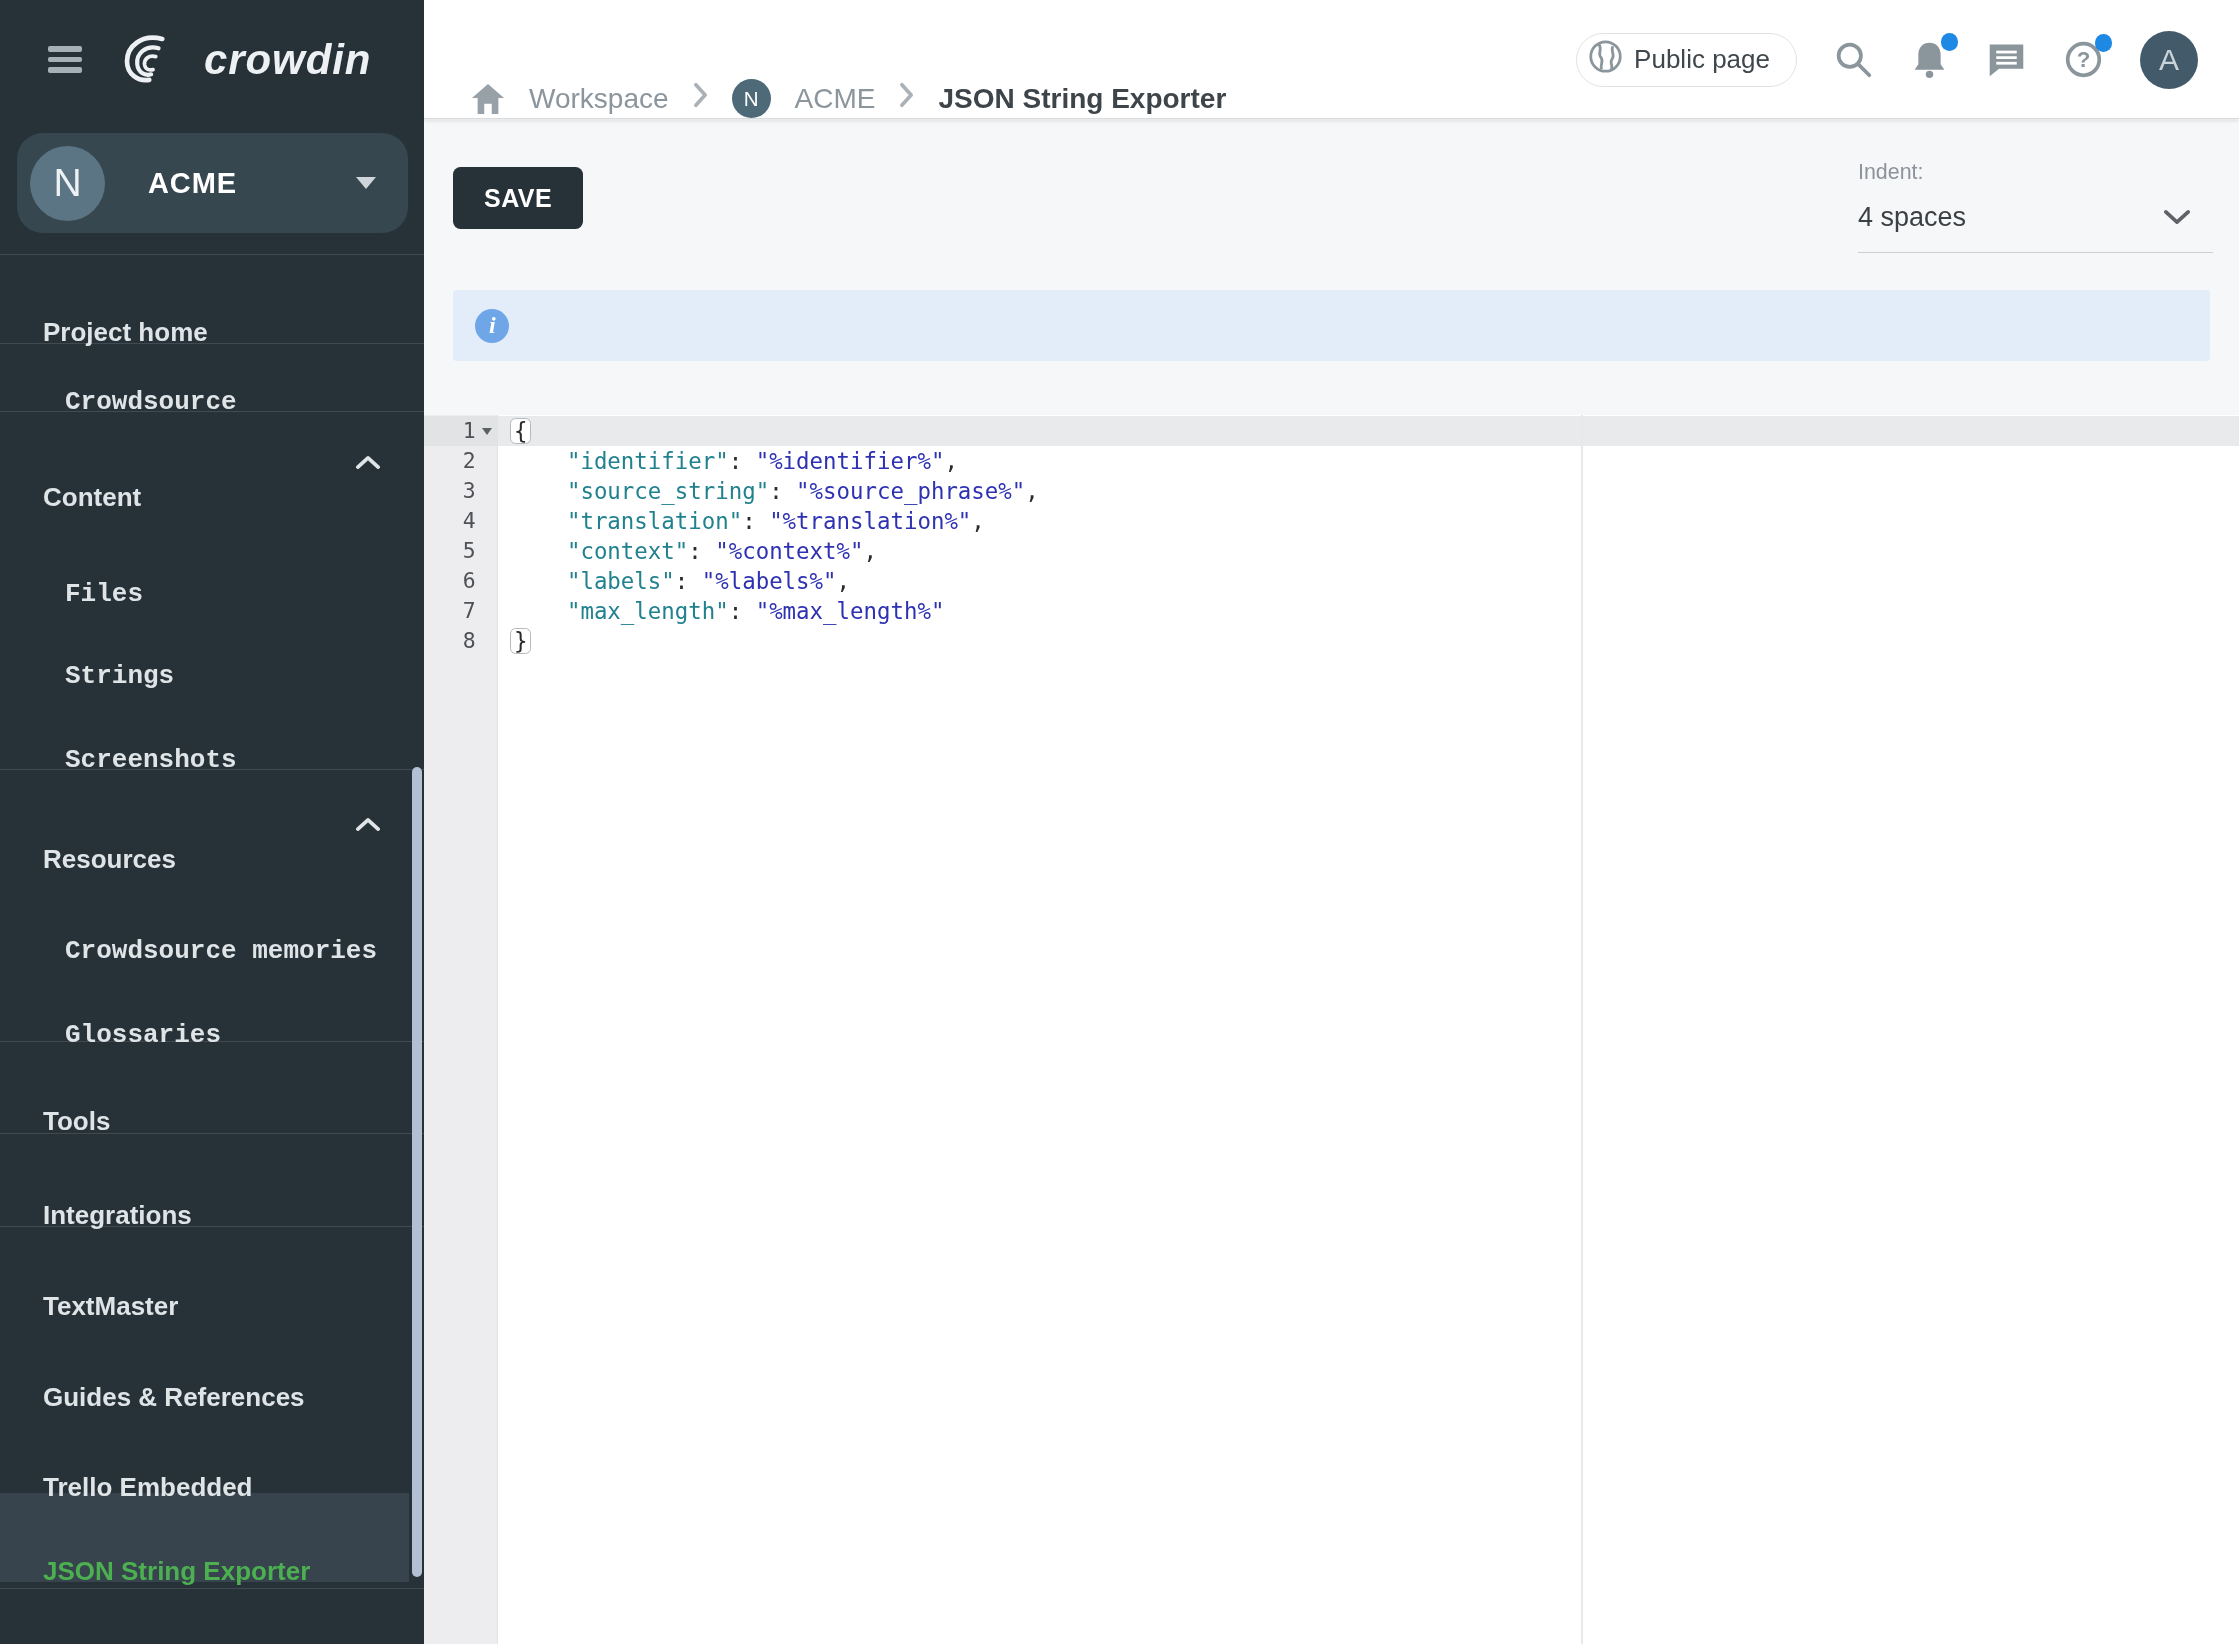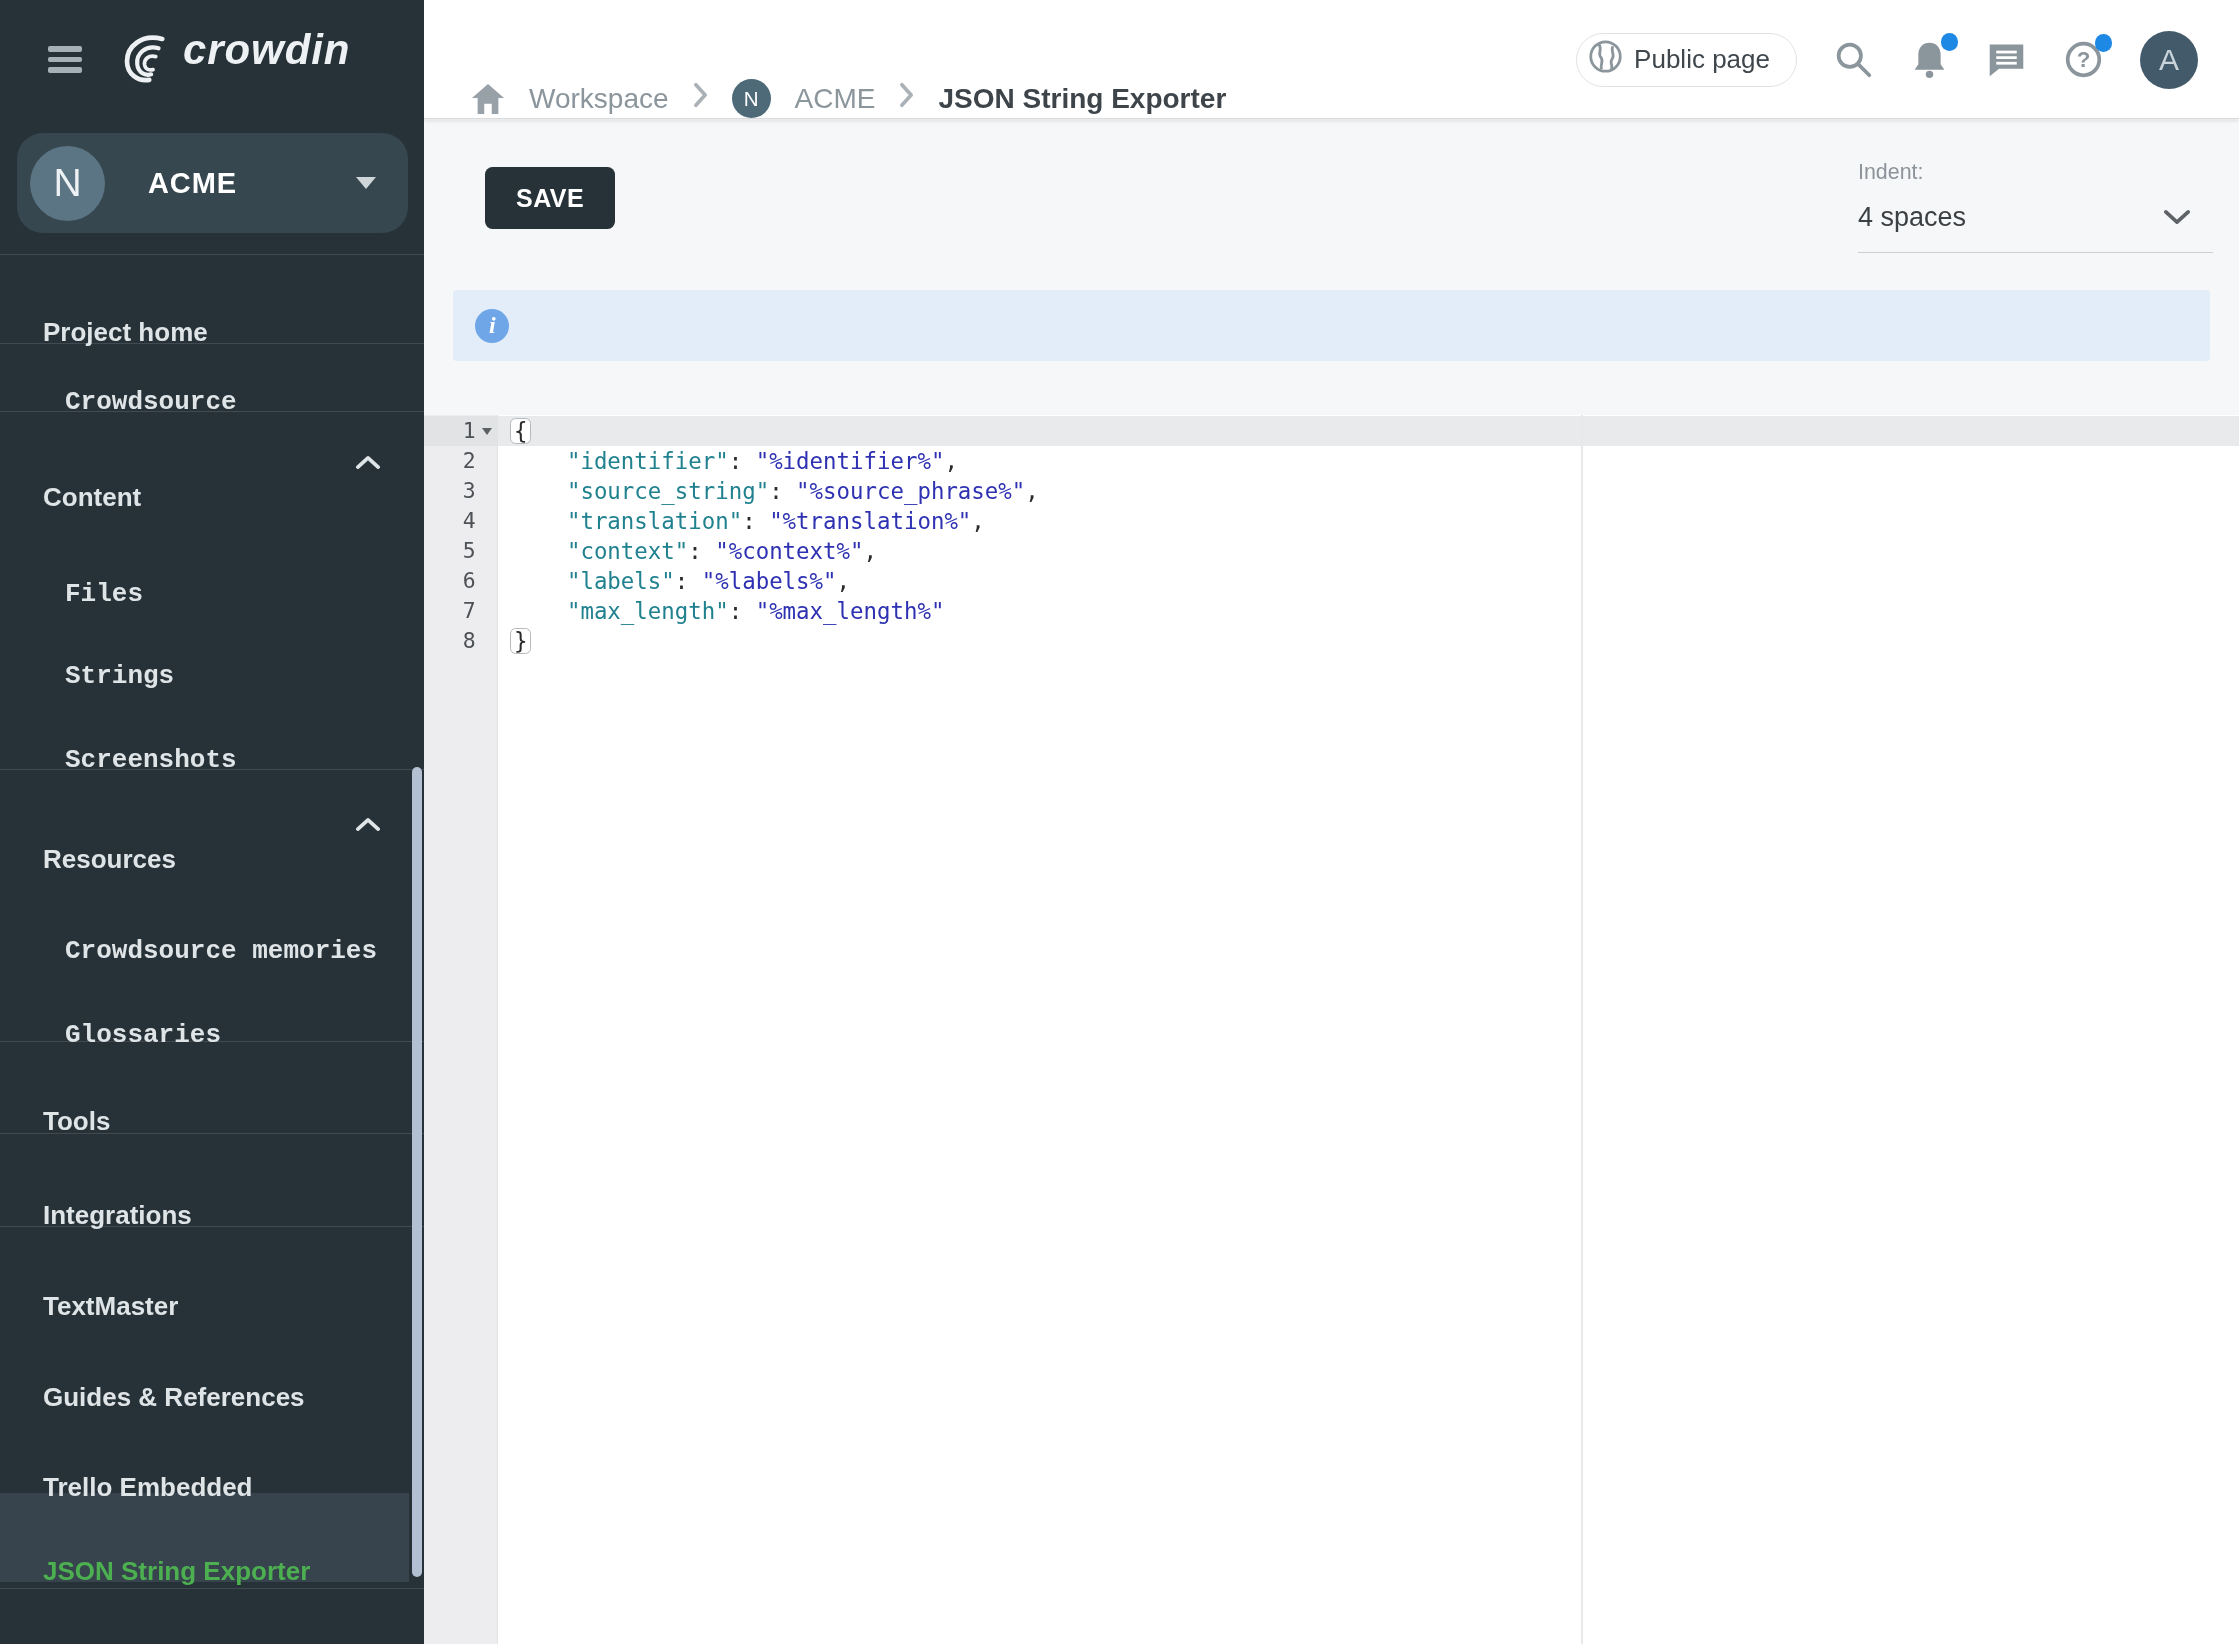--- a/index.html
+++ b/index.html
@@ -11,21 +11,21 @@
     overflow:hidden;
   }
   
   .sidebar {
     position:absolute; left:0; top:0; width:424px; height:1644px;
     background:#263238; z-index:6;
   }
   .side-top { height:119px; display:flex; align-items:center; }
   .hamburger { margin-left:48px; width:34px; cursor:pointer; }
   .hamburger .bar { height:5.6px; background:#a5b0b7; border-radius:1.9px; margin:4.7px 0; }
-  .logo { display:flex; align-items:flex-start; margin-left:32px; gap:4px; cursor:pointer; }
+  .logo { display:flex; align-items:center; margin-left:32px; gap:25px; cursor:pointer; }
   .logo-text { font-size:42px; font-style:italic; font-weight:bold; color:#eef1f3; letter-spacing:0.9px; }
   .acme-pill {
     position:absolute; left:17px; top:133px; width:391px; height:100px;
     background:#37474f; border-radius:26px; display:flex; align-items:center; cursor:pointer;
   }
   .acme-avatar {
     width:75px; height:75px; border-radius:50%; background:#5b7584;
     display:flex; align-items:center; justify-content:center;
     color:#eef2f4; font-size:39px; font-weight:400; margin-left:13px;
   }
@@ -75,21 +75,21 @@
   }
   .user-avatar {
     width:58px; height:58px; border-radius:50%; background:#435a6b;
     color:#c9d4da; font-size:30px; display:flex; align-items:center; justify-content:center; cursor:pointer;
   }
   
   .content { position:absolute; left:424px; top:120px; width:1815px; height:295px; background:#f6f7f9; }
   .save-btn {
     position:absolute; left:29px; top:47px; height:62px; padding:0 31px;
     background:#263238; color:#fff; font-size:25px; font-weight:700; letter-spacing:0.5px;
-    border:none; border-radius:7.5px; cursor:pointer; font-family:"Liberation Sans", sans-serif;margin-left:32px;
+    border:none; border-radius:7.5px; cursor:pointer; font-family:"Liberation Sans", sans-serif;
   }
   .indent-label { position:absolute; left:1434px; top:24px; font-size:21.4px; color:#8d939a;margin-top:16px; }
   .indent-select {
     position:absolute; left:1434px; top:62px; width:355px; height:71px;
     border-bottom:1.9px solid #ccd0d4; display:flex; align-items:center;
     font-size:27px; color:#3c4043; cursor:pointer;
   }
   .indent-chev { position:absolute; right:22.4px; }
   .banner {
     position:absolute; left:29px; top:170px; width:1757px; height:71px;

